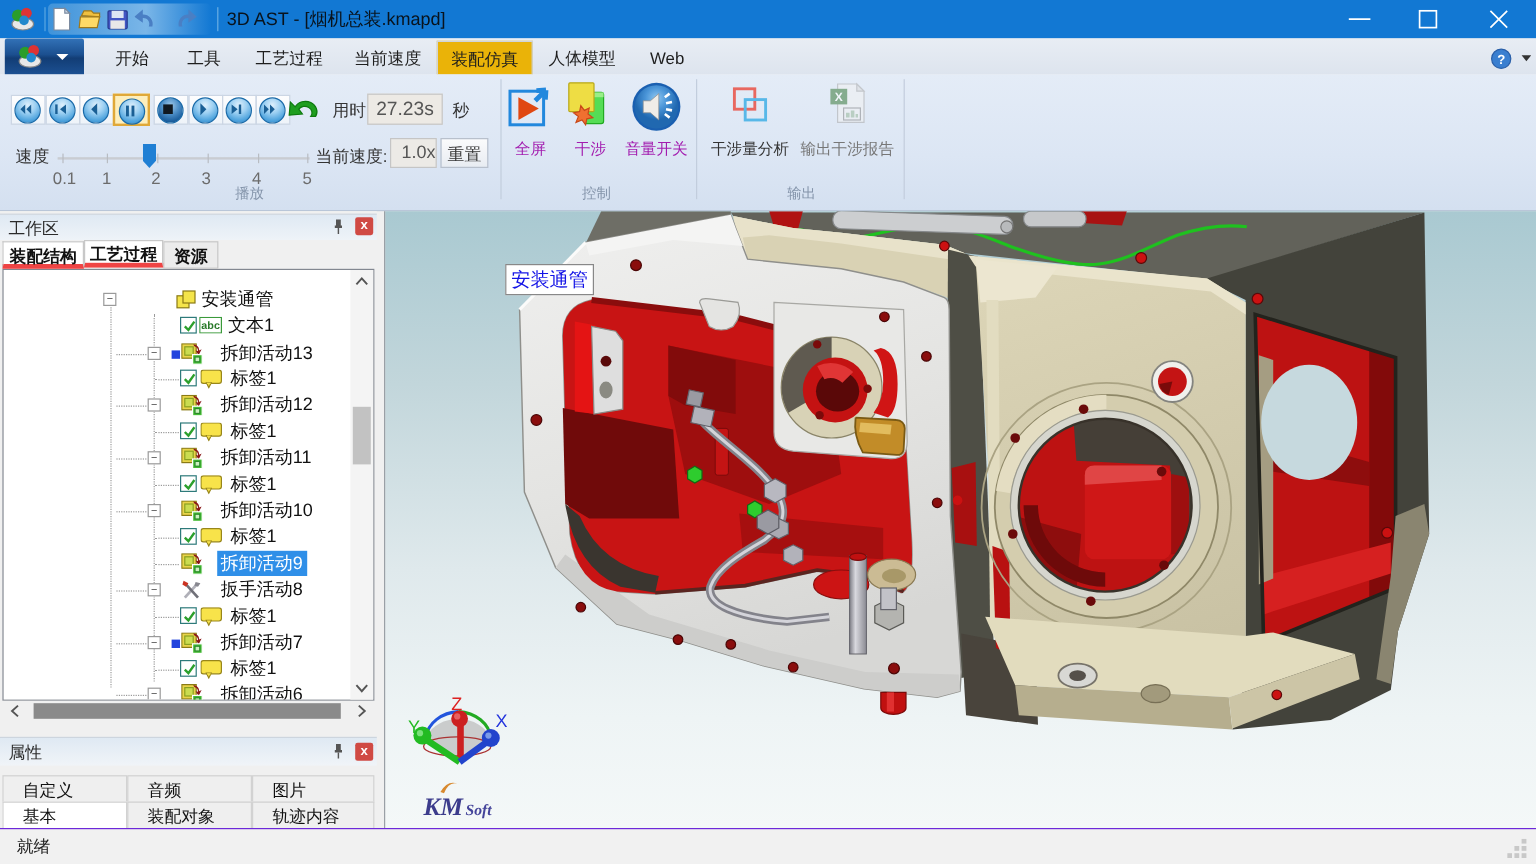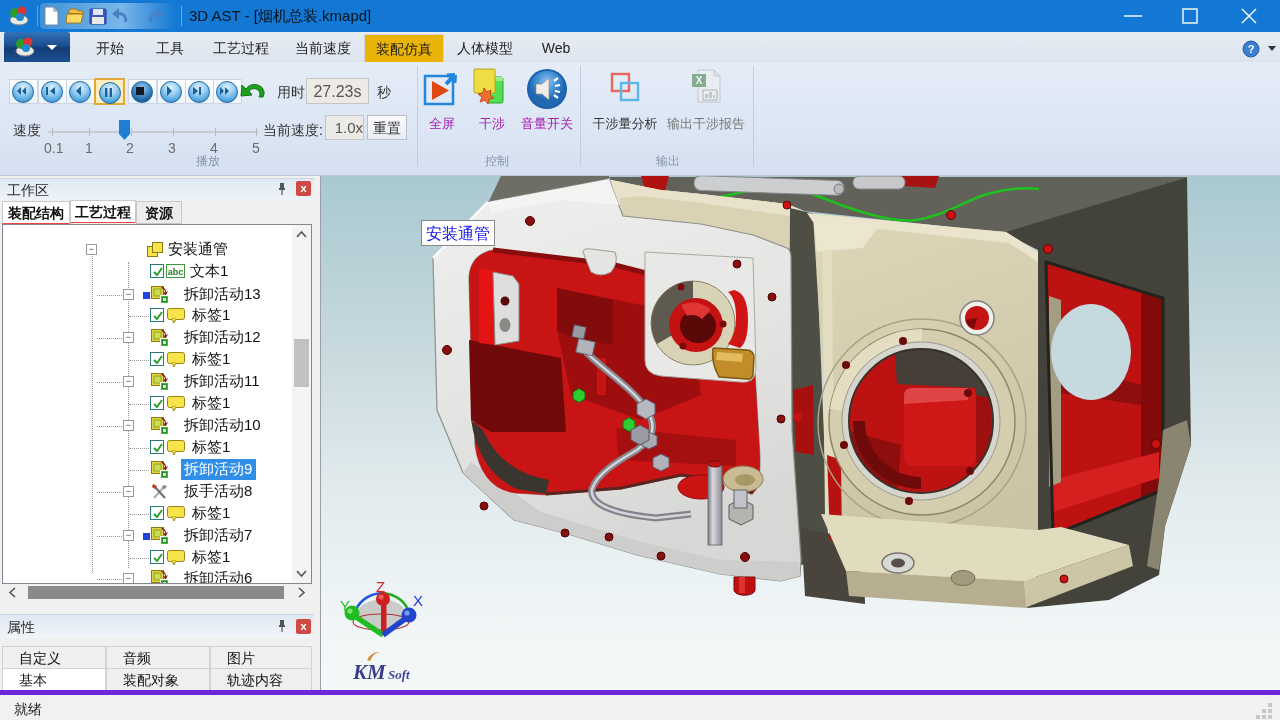--- a/index.html
+++ b/index.html
@@ -25,34 +25,34 @@
 .tickl{position:absolute;top:140px;font-size:14px;color:#6b6b6b}
 .ribtxt{font-size:13px;color:#444}
 .bigbtn{position:absolute;top:68px;text-align:center;font-size:13px;color:#a21caf}
 
 #leftpanel{position:absolute;left:0;top:176px;width:314px;height:514px;background:#f0f0f0}
 #wk-header{position:absolute;left:0;top:2px;width:314px;height:22px;background:linear-gradient(180deg,#dfe9f3,#eef3f8);border-top:1px solid #cdd5de}
 #wk-header span{position:absolute;left:7px;top:3px;font-size:14px;color:#2b2b2b}
 .closebox{position:absolute;width:15px;height:15px;background:#d04a44;border-radius:2px;color:#fff;font-size:11px;font-weight:bold;text-align:center;line-height:15px}
 .pinicon{position:absolute;width:12px;height:14px}
 .ptab{position:absolute;height:23px;line-height:23px;font-size:14px;font-weight:bold;color:#111;text-align:center;background:#ececec;border:1px solid #c8c8c8}
-.ptab.sel{background:#fff;border-bottom:1px solid #ef4444}
+.ptab.sel{background:#fff;border-bottom:4px solid #ef4444}
 #treebox{position:absolute;left:2px;top:48px;width:310px;height:360px;background:#fff;border:1px solid #828790}
 
 .trow{position:absolute;height:22px;white-space:nowrap;font-size:15px;color:#111}
 .exp{position:absolute;width:11px;height:11px;background:#fff;border:1px solid #9a9a9a;font-size:9px;line-height:9px;text-align:center;color:#444}
 .cb{position:absolute;width:14px;height:14px;background:#fff;border:1px solid #2d7a7a}
 .hdot{position:absolute;height:1px;border-top:1px dotted #9a9a9a}
 .cb svg{position:absolute;left:0;top:0}
 
 #props{position:absolute;left:0;top:610px;width:314px;height:80px}
 .pcell{position:absolute;height:23px;line-height:22px;font-size:14px;color:#111;background:#efefef;border:1px solid #d2d2d2;padding-left:16px}
 .pcell.sel{background:#fff;border-right:1px solid #d2d2d2}
 
-#statusbar{position:absolute;left:0;top:690px;width:1280px;height:30px;background:#f1f1f1;border-top:5px solid #6d28d9}
+#statusbar{position:absolute;left:0;top:690px;width:1280px;height:30px;background:#f1f1f1;border-top:1px solid #6d28d9}
 #statusbar span{position:absolute;left:14px;top:6px;font-size:14px;color:#1e1e1e}
 
 #viewport{position:absolute;left:320px;top:176px;width:960px;height:514px;background:linear-gradient(180deg,#a9c9d1 0%,#c2d6db 28%,#dfe9ec 58%,#eef4f5 82%,#f4f8f8 100%);border-left:1px solid #9aa0a6}
 #vplabel{position:absolute;left:100px;top:44px;width:74px;height:26px;background:#fff;border:1px solid #888;color:#1414e6;font-size:16px;text-align:center;line-height:25px}
 </style>
 </head>
 <body>
 
 <div id="titlebar">
   <svg class="abs" style="left:6px;top:4px" width="26" height="24" viewBox="0 0 26 24">

